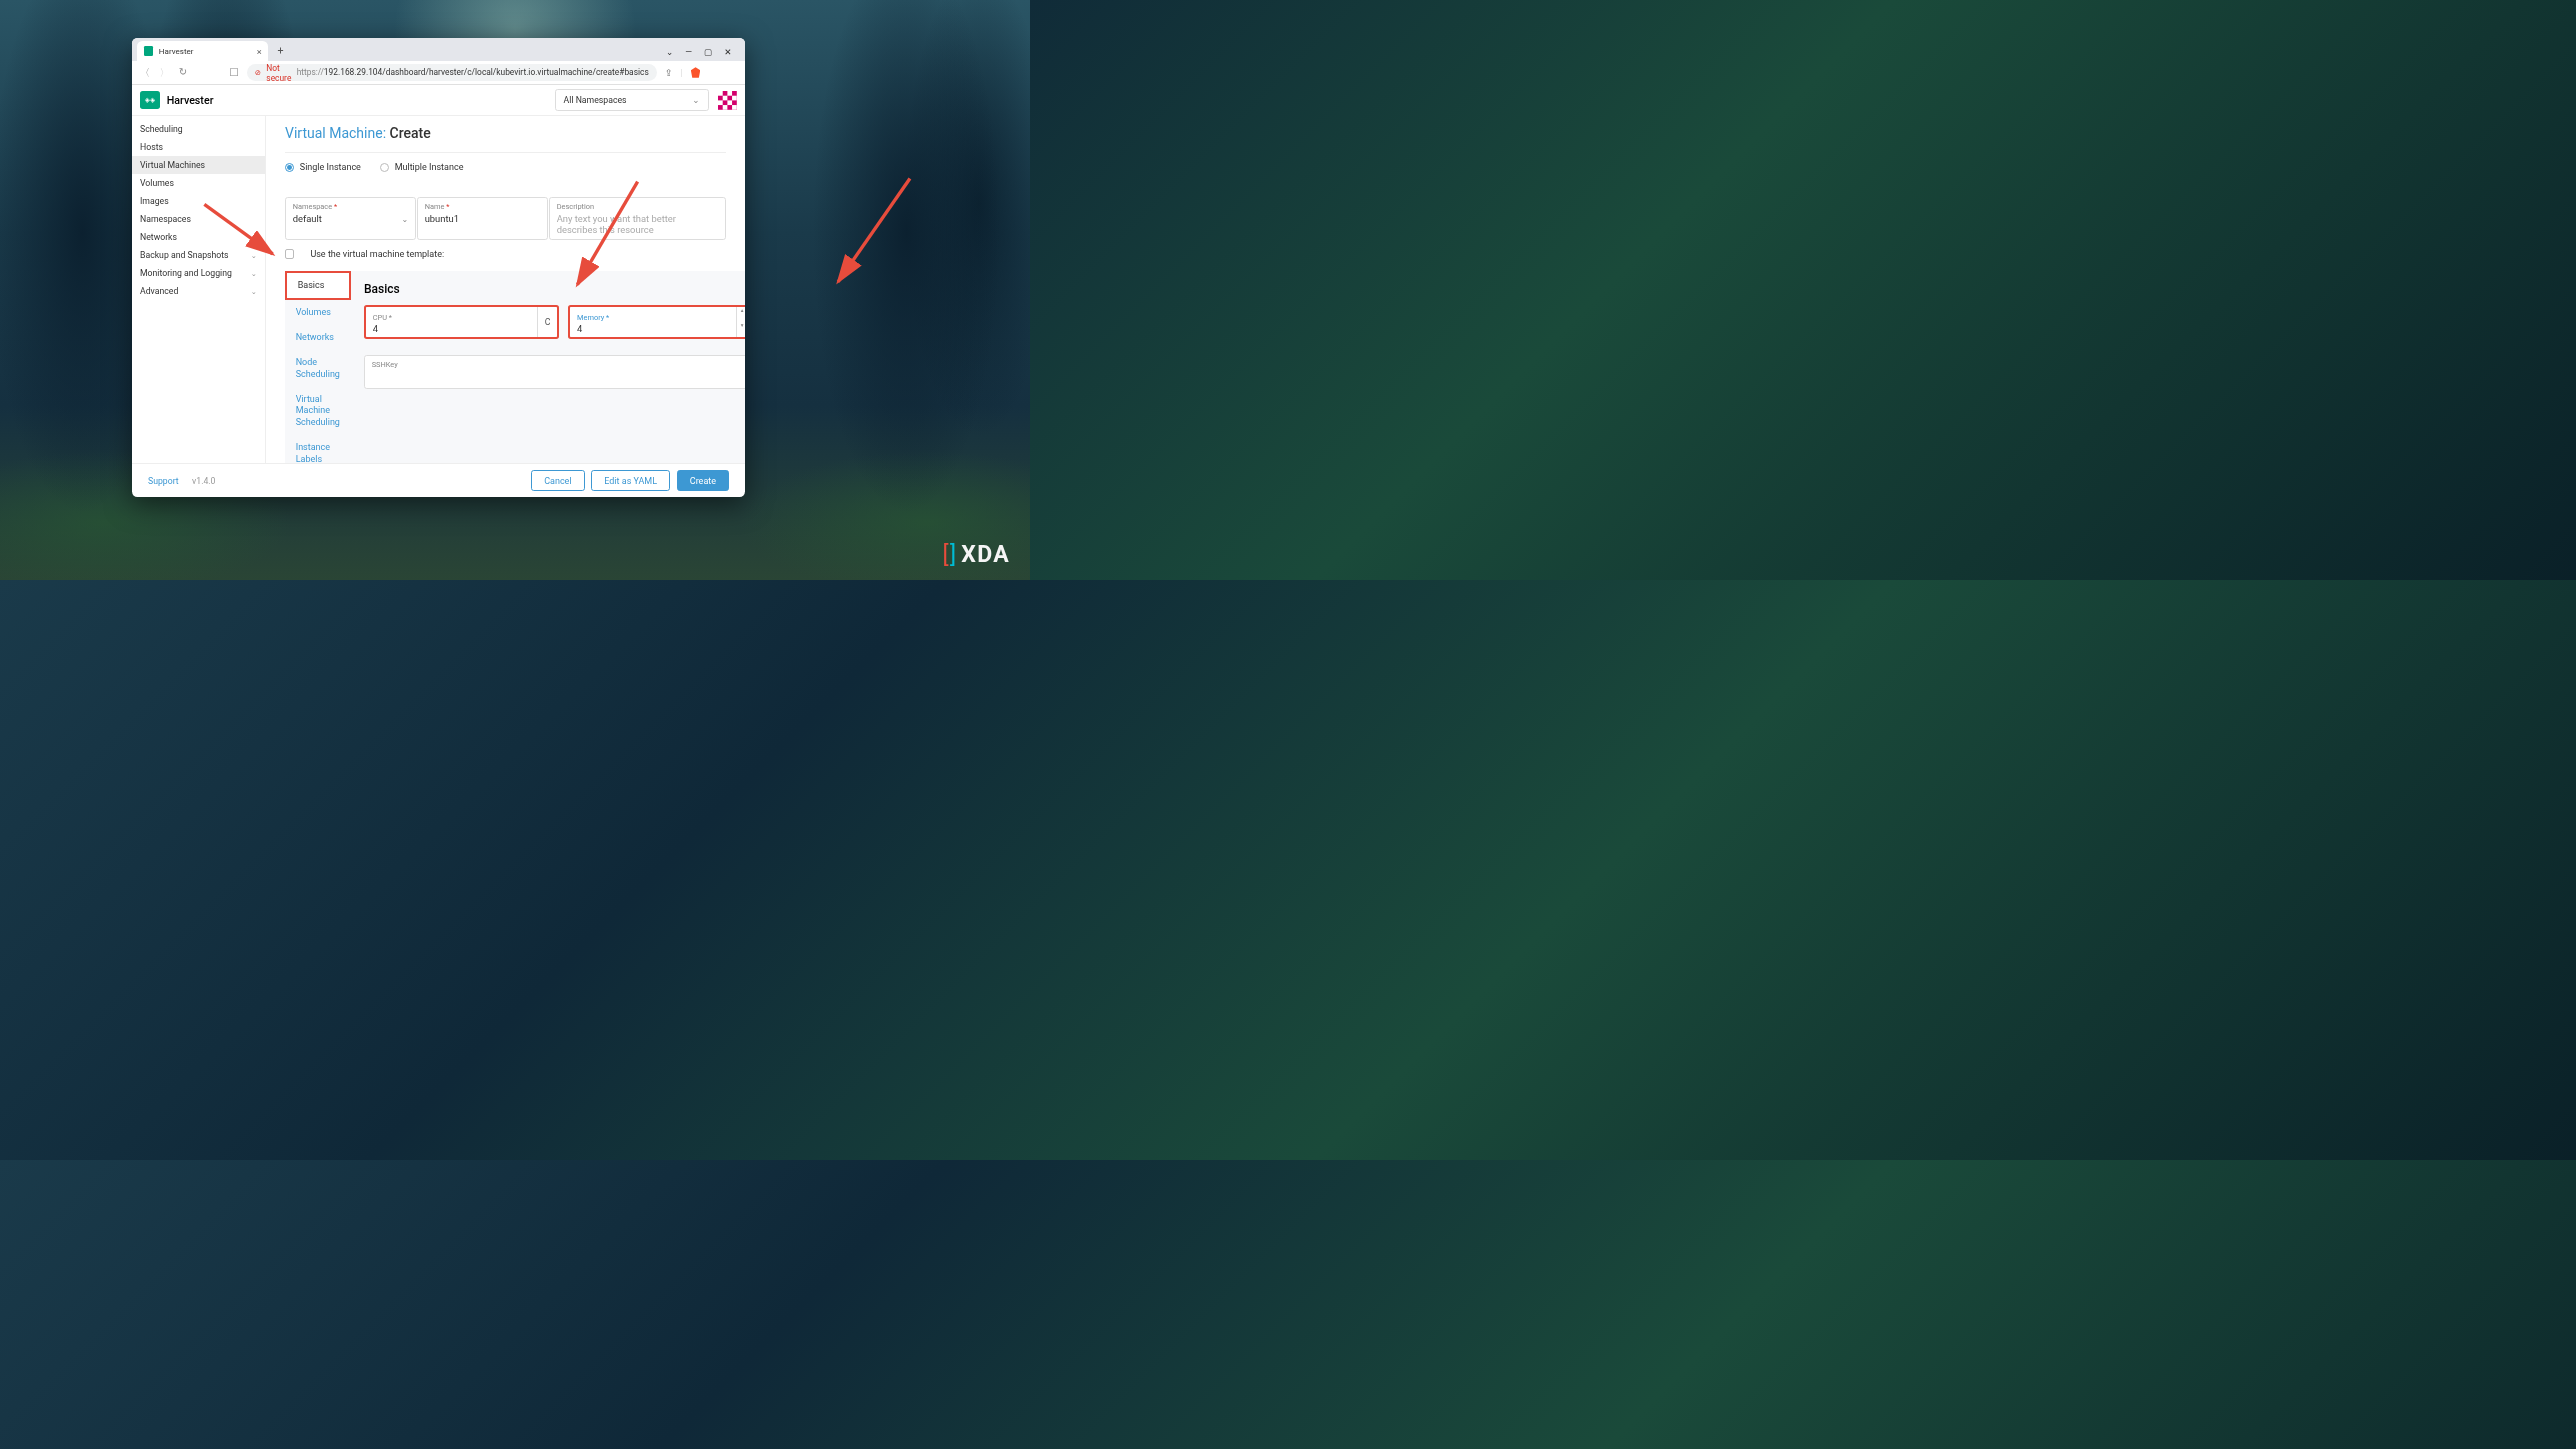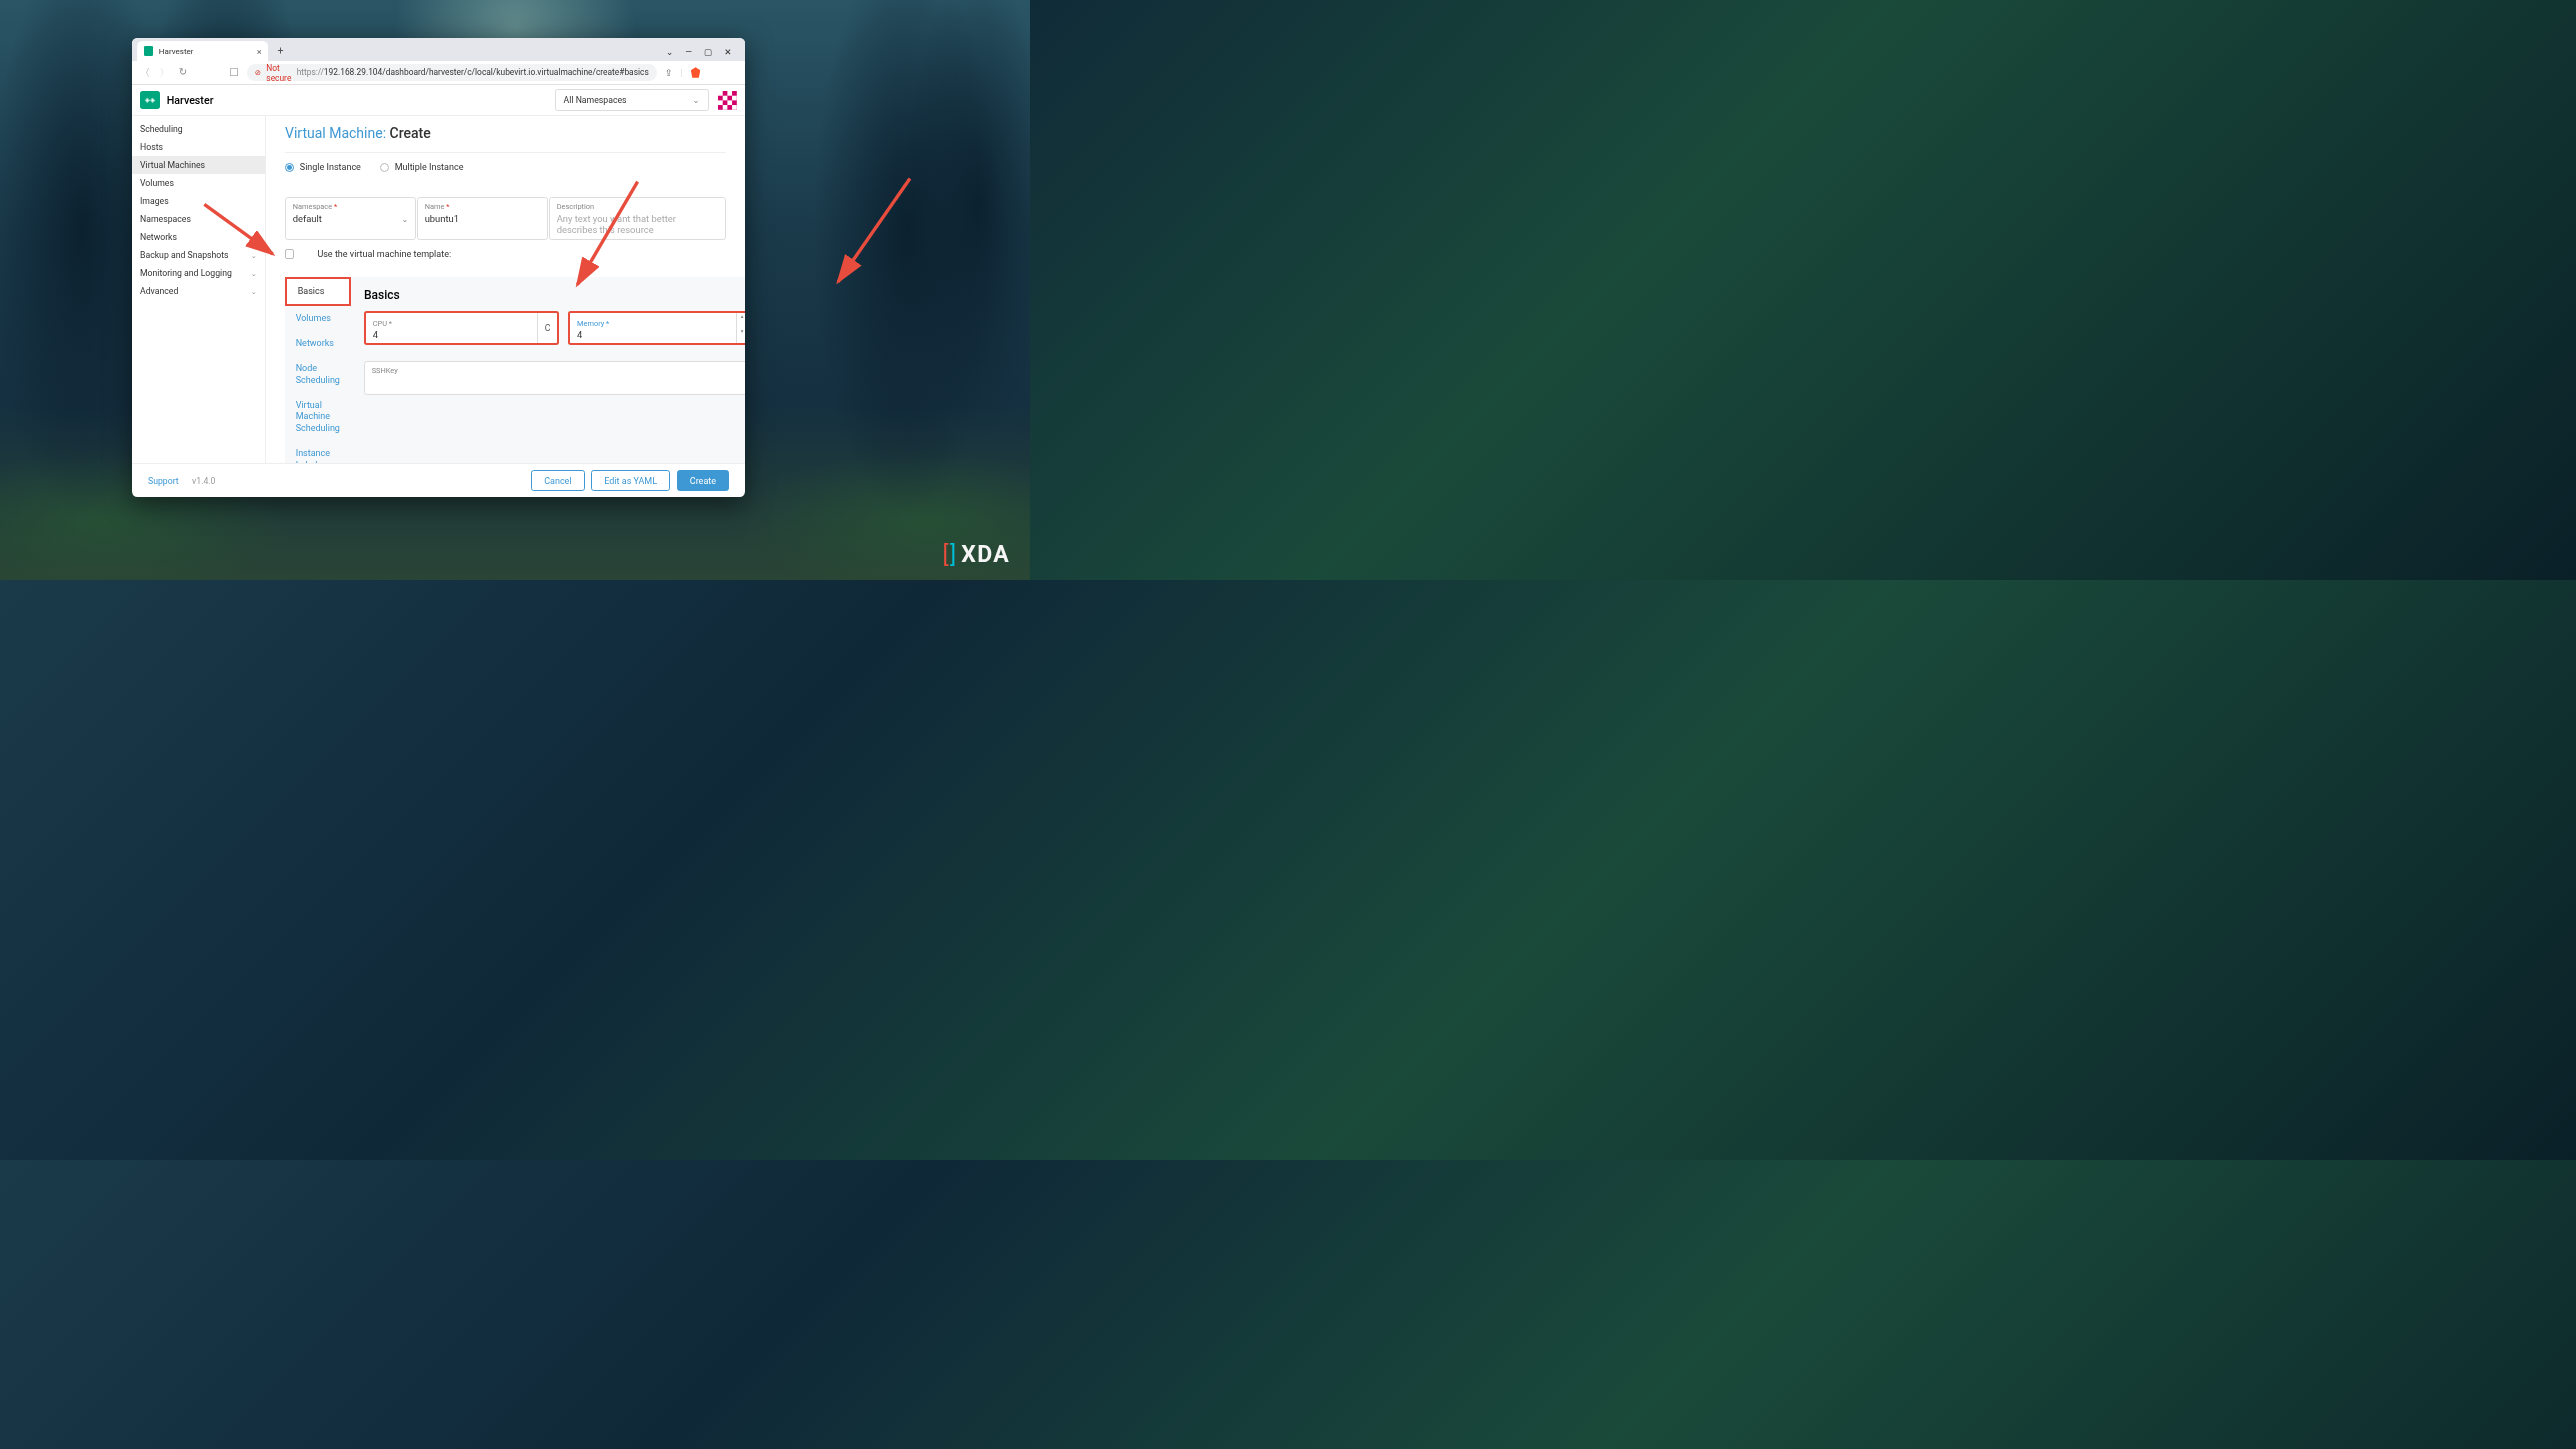--- a/index.html
+++ b/index.html
@@ -156,21 +156,21 @@
   position: relative;
   background:#fff;
 }
 .field.ns { flex: 0 0 131px; }
 .field.name { flex: 0 0 131px; }
 .field .lbl { font-size: 7.4px; color: #888; display: block; }
 .field .req { color: #d93025; }
 .field .val { font-size: 9.4px; color: #333; margin-top: 1.3px; display:block; }
 .field .placeholder { color: #aaa; }
 .field .dd-chev { position: absolute; right: 6.7px; top: 50%; transform: translateY(-50%); color: #888; font-size: 8px; }
-.checkbox-row { display: flex; align-items: center; gap: 23px; font-size: 9px; color: #333; margin-bottom: 18px; }
+.checkbox-row { display: flex; align-items: center; gap: 16px; font-size: 9px; color: #333; margin-bottom: 12px; }
 .chk { width: 9.4px; height: 9.4px; border: 0.7px solid #bbb; border-radius: 2px; }
 
 .config-area { display: flex; gap: 0; background: #f7f8fa; border-radius: 2.7px; }
 .config-nav { width: 116px; background:#f7f8fa; padding: 0; }
 .config-nav-item {
   padding: 6.7px 10.7px;
   font-size: 9px;
   color: #3d98d3;
   cursor: pointer;
   line-height: 1.3;

